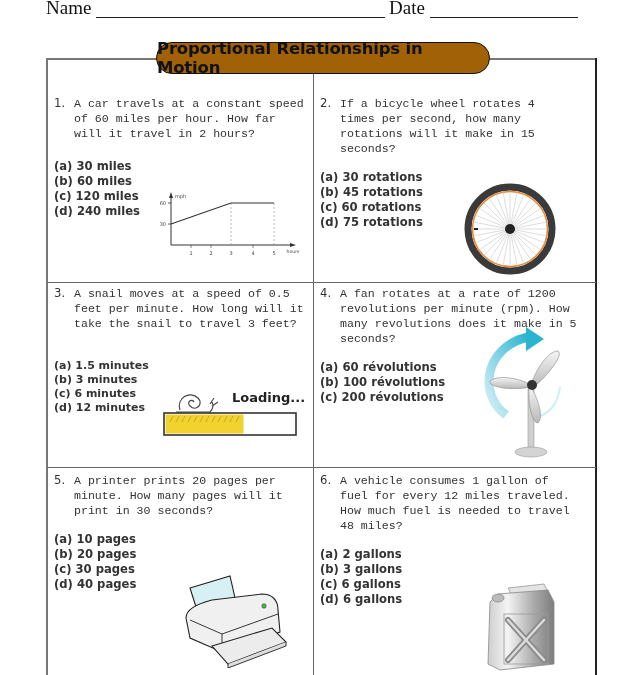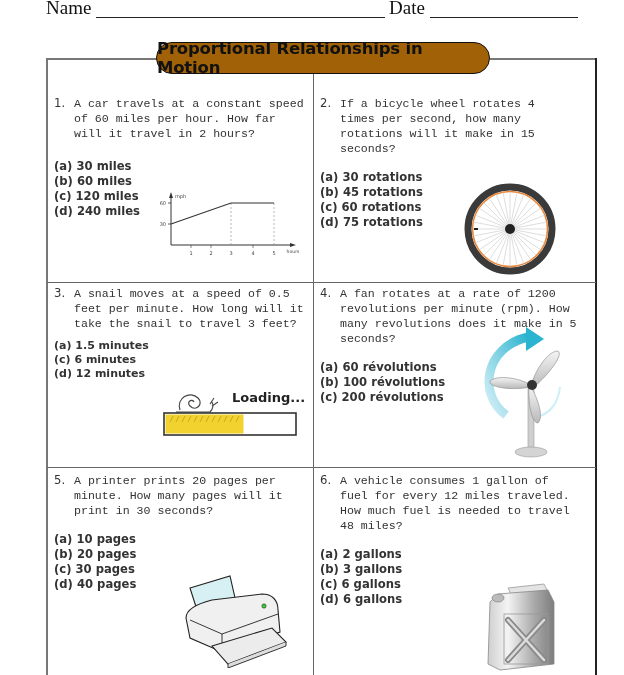--- a/index.html
+++ b/index.html
@@ -117,22 +117,23 @@
     <circle cx="46" cy="46" r="5" fill="#222"></circle>
     <rect x="10" y="45" width="4" height="2" fill="#222"></rect>
   </svg>
 </div>
 
 <div class="cell" style="left:54px;top:286px;width:250px;">
   <div class="q">
       <span class="qn">3.</span>
       <span class="qt">A snail moves at a speed of 0.5 feet per minute. How long will it take the snail to travel 3 feet?</span>
     </div>
-  <div class="opts" style="font-size:11px;line-height:14px;margin-top:8px;">
+  <div class="opts" style="font-size:11px;line-height:14px;margin-top:28px;">
     <div class="opt">(a) 1.5 minutes</div>
+    <div class="opt">(b) 3 minutes</div>
     <div class="opt">(c) 6 minutes</div>
     <div class="opt">(d) 12 minutes</div>
   </div>
 </div>
 <div class="art" style="left:160px;top:384px;width:142px;height:56px;">
   <svg width="142" height="56" viewBox="0 0 142 56" style="position:absolute;left:0;top:0;">
     <path d="M20,26 C16,14 30,6 38,14 C44,20 36,28 30,22 C26,18 32,14 34,18" fill="none" stroke="#444" stroke-width="1.2"></path>
     <path d="M16,28 L50,28 C52,26 54,22 52,18 M50,20 L54,14 M52,22 L58,18" fill="none" stroke="#444" stroke-width="1.1"></path>
     <rect x="4" y="29" width="132" height="22" fill="#fff" stroke="#333" stroke-width="1.6"></rect>
     <rect x="5.5" y="30.5" width="78" height="19" fill="#f2d22e"></rect>

